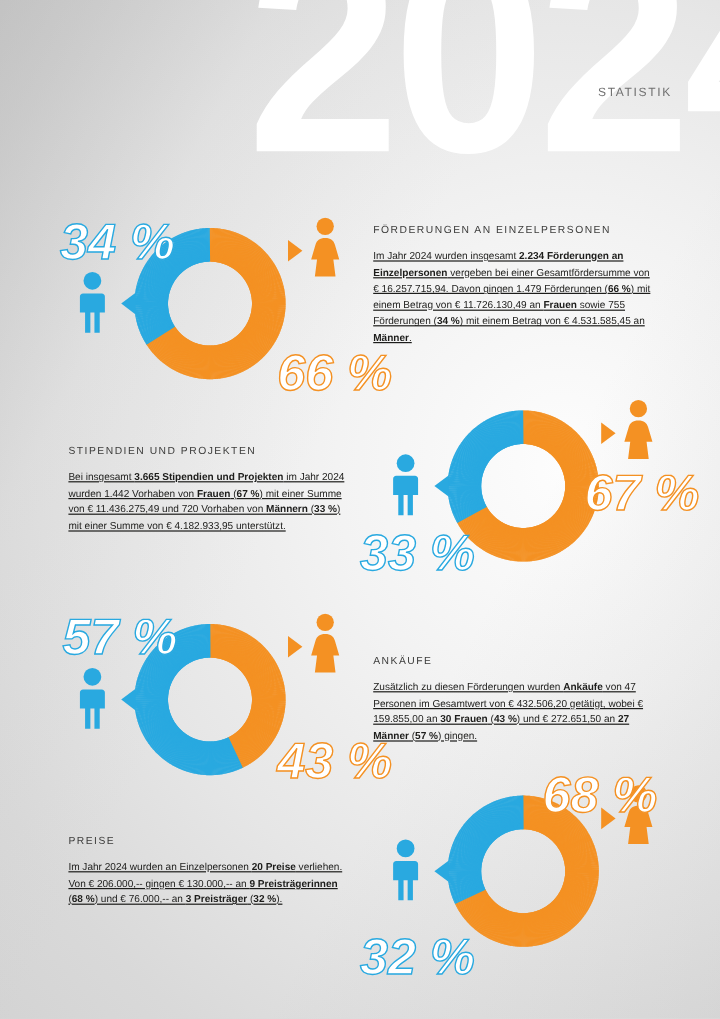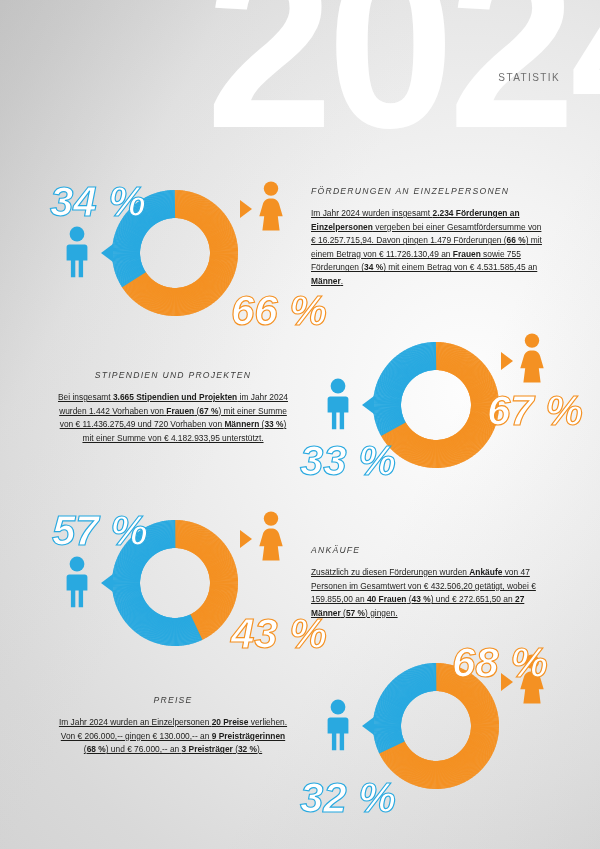--- a/index.html
+++ b/index.html
@@ -63,29 +63,28 @@
     letter-spacing: -0.1px;
     color: #1d1d1b;
     white-space: nowrap;
   }
 
   
   .section { position: absolute; z-index: 4; }
 
   
   .txtblock { position: absolute; width: 232px; z-index: 6; }
-  .txtblock.left  { text-align: center; }
+  .txtblock.left  { text-align: left; }
   .txtblock.right { text-align: left; }
   .sec-head {
     font-size: 8.6px;
     letter-spacing: 1.25px;
     color: #3c3c3b;
     margin-bottom: 11px;
     text-transform: uppercase;
-    font-style: italic;
   }
   .sec-body {
     font-size: 8.4px;
     line-height: 1.62;
     color: #1d1d1b;
     text-decoration: underline;
   }
   .sec-body b { font-weight: 700; }
 
   
@@ -1502,21 +1501,21 @@
         <path d="M15 17.4c-4.6 0-7 1.9-8.1 5.6L3.3 35.2h4.9L6.4 49.4h17.2L21.8 35.2h4.9l-3.6-12.2c-1.1-3.7-3.5-5.6-8.1-5.6z" fill="#f49123"></path>
       </svg>
     </div>
     <div class="arrow right" style="left:240px; top:530px;"></div>
 
     <div class="pct" style="left:52px; top:510px;">57 %</div>
     <div class="pct orange" style="left:231px; top:613px;">43 %</div>
 
     <div class="txtblock right" style="left:311px; top:545px;">
       <div class="sec-head">ANKÄUFE</div>
-      <div class="sec-body">Zusätzlich zu diesen Förderungen wurden <b>Ankäufe</b> von 47 Personen im Gesamtwert von € 432.506,20 getätigt, wobei € 159.855,00 an <b>40 Frauen</b> (<b>43 %</b>) und € 272.651,50 an <b>27 Männer</b> (<b>57 %</b>) gingen.</div>
+      <div class="sec-body">Zusätzlich zu diesen Förderungen wurden <b>Ankäufe</b> von 47 Personen im Gesamtwert von € 432.506,20 getätigt, wobei € 159.855,00 an <b>30 Frauen</b> (<b>43 %</b>) und € 272.651,50 an <b>27 Männer</b> (<b>57 %</b>) gingen.</div>
     </div>
   </div>
 
   <div class="section">
 
     <div class="donut" style="left:373px; top:663px;">
         <svg width="126" height="126" viewBox="0 0 126 126">
           <g>
             <path d="M 63.00000000000001 0 A 63 63 0 1 1 5.995895694640765 89.82409536859957 L 31.331053163689315 77.90227520477754 A 35 35 0 1 0 63 28 Z" fill="#f49123" opacity="0.30"></path>
             <line x1="63.00" y1="28.00" x2="63.00" y2="0.00" stroke="#f49123" stroke-width="1.25" stroke-linecap="butt"></line>

